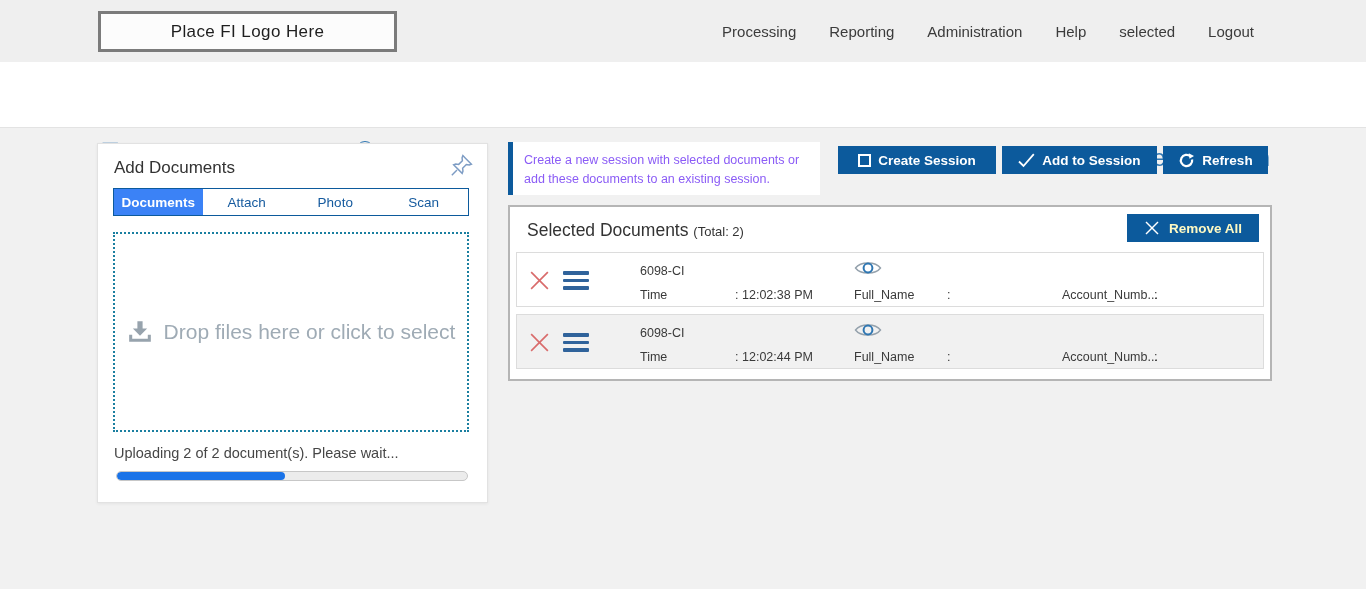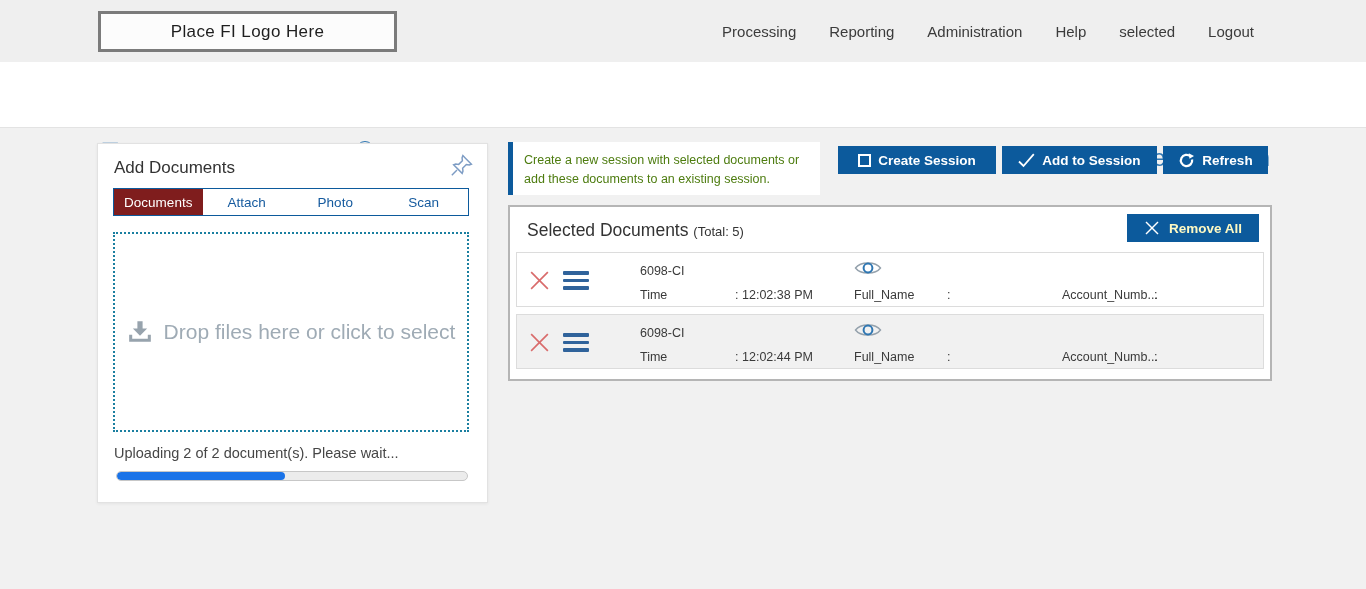--- a/index.html
+++ b/index.html
@@ -23,32 +23,32 @@
                 font-family:"Liberation Serif", serif; display:flex; align-items:center; justify-content:center; cursor:pointer; }
   .brand { position:absolute; right:96px; top:82px; font-size:24px; color:#2e76b2; }
 
   
   .card { position:absolute; left:97px; top:143px; width:391px; height:360px; background:#fff;
           border:1px solid #e2e2e2; box-shadow:0 1px 3px rgba(0,0,0,.06); }
   .card-title { position:absolute; left:16px; top:14px; font-size:17px; color:#333; }
   .pin-btn { position:absolute; right:12px; top:8px; cursor:pointer; }
   .tabs { position:absolute; left:15px; top:44px; width:356px; height:28px; border:1px solid #0c5a9c; display:flex; background:#fff; }
   .tab { flex:1; display:flex; align-items:center; justify-content:center; font-size:13.5px; color:#155a9e; cursor:pointer; }
-  .tab.active { background:#7f1d1d; color:#fff; font-weight:normal;text-align:right; }
+  .tab.active { background:#3b82f6; color:#fff; font-weight:bold;text-align:right; }
   .dropzone { position:absolute; left:15px; top:88px; width:356px; height:200px; border:2px dotted #1a7fa0;
               display:flex; align-items:center; justify-content:center; gap:11px; cursor:pointer; background:#fff; }
   .drop-text { font-size:21px; color:#9fabb5; }
   .upload-status { position:absolute; left:16px; top:301px; font-size:14.5px; color:#464646; }
   .progress { position:absolute; left:18px; top:327px; width:352px; height:10px; background:#ececec;
               border:1px solid #c7c7c7; border-radius:6px; overflow:hidden; }
   .progress-fill { height:100%; background:#1a73e8; border-radius:6px; }
 
   
   .msg { position:absolute; left:508px; top:142px; width:312px; height:53px; background:#fff;
-         border-left:5px solid #0c5a9c; padding:9px 10px 0 11px; font-size:12.5px; color:#4d7c0f; line-height:1.55; }
+         border-left:5px solid #0c5a9c; padding:9px 10px 0 11px; font-size:12.5px; color:#8b5cf6; line-height:1.55; }
   .actions { position:absolute; left:838px; top:146px; display:flex; gap:6px; }
   .btn { height:28px; background:#0c5a9c; color:#fff; display:flex; align-items:center; justify-content:center;
          gap:7px; font-size:13.5px; font-weight:bold; cursor:pointer; }
   .btn.create { width:158px; } .btn.add { width:155px; } .btn.refresh { width:105px; }
   .sq-icon { width:13px; height:13px; border:2px solid #fff; display:inline-block; }
 
   .panel { position:absolute; left:508px; top:205px; width:764px; height:176px; background:#fff; border:2px solid #b5b5b5; }
   .panel-title { position:absolute; left:17px; top:13px; font-size:17.5px; color:#333; }
   .panel-total { font-size:13px; color:#333; }
   .remove-all { position:absolute; right:11px; top:7px; width:132px; height:28px; background:#0c5a9c; color:#fef9c3;
@@ -159,21 +159,21 @@
           <polygon points="15.2,1.8 22.6,5.6 16.2,9.6" fill="#fff"></polygon>
         </svg>
       </span>
       <span>Refresh</span>
     </div>
   </div>
 
   <div class="panel">
     <div class="panel-title">
       <span>Selected Documents</span>
-      <span class="panel-total">(Total: 5)</span>
+      <span class="panel-total">(Total: 2)</span>
     </div>
     <div class="remove-all">
       <span>
         <svg width="16" height="16" viewBox="0 0 16 16" stroke="#fff" stroke-width="1.4">
           <line x1="2" y1="2" x2="14" y2="14"></line>
             <line x1="14" y1="2" x2="2" y2="14"></line>
         </svg>
       </span>
       <span>Remove All</span>
     </div>

